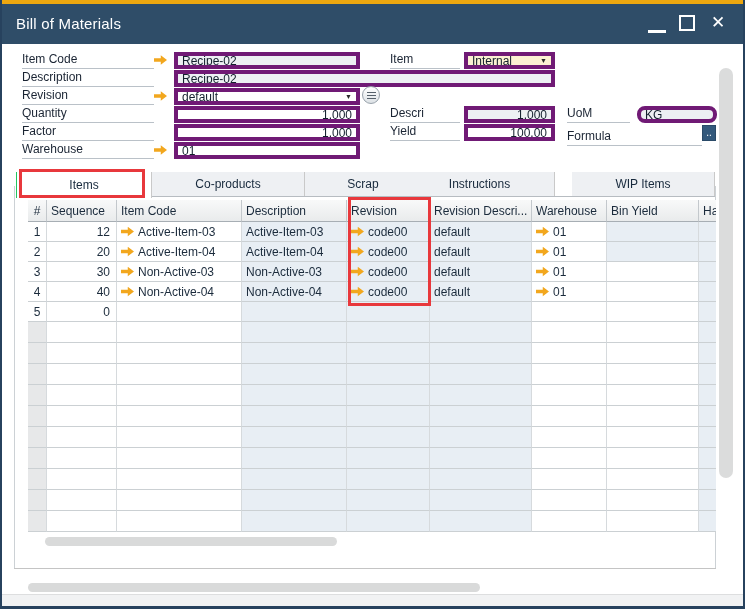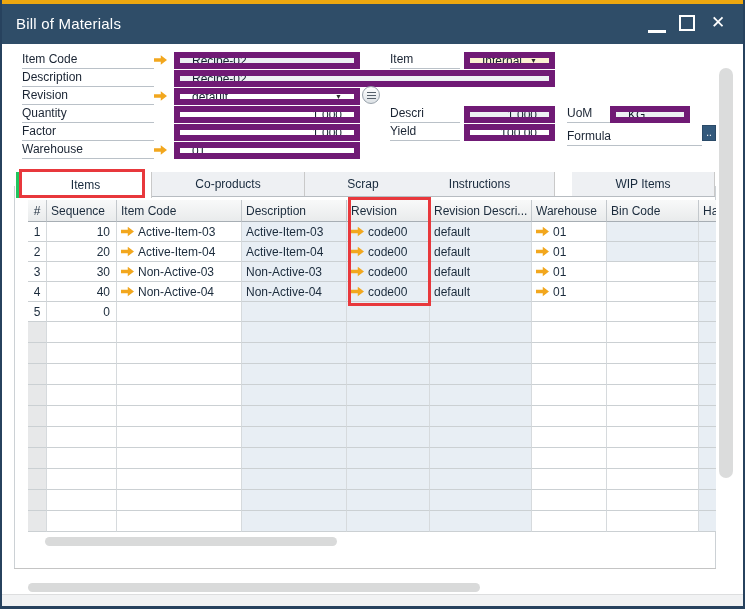--- a/index.html
+++ b/index.html
@@ -14,22 +14,22 @@
   .accent-strip{position:absolute;left:0;top:0;width:100%;height:4px;background:#eda70f;}
   .titlebar{position:absolute;left:0;top:4px;width:100%;height:40px;background:#2f4d68;}
   .title-text{position:absolute;left:14px;top:0;line-height:40px;font-size:15px;color:#ffffff;letter-spacing:.2px;}
   .win-btn{position:absolute;cursor:default;}
   .btn-min{left:646px;top:26px;width:18px;height:3px;background:#ffffff;}
   .btn-max{left:677px;top:11px;width:16px;height:16px;border:2px solid #ffffff;}
   .btn-close{left:705px;top:7px;width:22px;height:24px;color:#ffffff;font-size:17px;font-weight:bold;line-height:24px;text-align:center;}
 
   
   .lbl{position:absolute;height:17px;font-size:12px;color:#1a2433;border-bottom:1px solid #bac1c8;line-height:15px;}
-  .fld{position:absolute;height:17px;border:6px solid #701a75;font-size:12px;color:#14202e;
-       display:flex;align-items:center;padding:0 12px;white-space:nowrap;overflow:hidden;}
+  .fld{position:absolute;height:17px;border:4px solid #701a75;font-size:12px;color:#14202e;
+       display:flex;align-items:center;padding:0 4px;white-space:nowrap;overflow:hidden;}
   .fld.gray{background:#edf0f3;}
   .fld.white{background:#ffffff;}
   .fld.cream{background:#fbf1d2;}
   .fld.num{justify-content:flex-end;}
   .caret{margin-left:auto;font-size:7px;color:#2a2a2a;flex:none;padding-left:4px;}
 
   .link-arrow{display:inline-block;width:13px;height:10px;background:#f2a71e;flex:none;
     clip-path:polygon(0 32%,52% 32%,52% 2%,100% 50%,52% 98%,52% 68%,0 68%);}
   .form-arrow{position:absolute;}
   .cell .link-arrow{margin-right:4px;}
@@ -41,21 +41,21 @@
     background:repeating-linear-gradient(to bottom,#55606b 0 1px,transparent 1px 3px);}
 
   .formula-btn{position:absolute;left:700px;top:125px;width:14px;height:16px;background:#33597c;
     color:#ffffff;font-size:10px;line-height:13px;text-align:center;border:1px solid #2a4a68;}
 
   
   .tabstrip-bottom{position:absolute;left:14px;top:196px;width:699px;height:1px;background:#b7bcc1;}
   .tab{position:absolute;top:172px;height:24px;font-size:12px;color:#17293c;
     display:flex;align-items:center;justify-content:center;
     background:#eef0f3;border-right:1px solid #c9c9c9;}
-  .tab.first{border-left:4px solid #22c55e;}
+  .tab.first{border-left:1px solid #22c55e;}
   .tab.active{background:#ffffff;height:26px;z-index:3;}
 
   
   .panel-left{position:absolute;left:12px;top:186px;width:1px;height:382px;background:#ccd1d5;}
   .panel-right{position:absolute;left:713px;top:186px;width:1px;height:382px;background:#ccd1d5;}
   .panel-bottom{position:absolute;left:12px;top:568px;width:702px;height:1px;background:#c4c4c4;}
 
   
   .grid{position:absolute;left:26px;top:200px;width:688px;overflow:hidden;font-size:12px;color:#1b2b3c;}
   .grow{display:flex;width:701px;}
@@ -145,21 +145,21 @@
   <div class="fld gray num" style="left:462px;top:106px;width:91px;">
       <span>1.000</span>
     </div>
 
   <span class="lbl" style="left:388px;top:124px;width:70px;">Yield</span>
   <div class="fld white num" style="left:462px;top:124px;width:91px;">
       <span>100.00</span>
     </div>
 
   <span class="lbl" style="left:565px;top:106px;width:63px;">UoM</span>
-  <div class="fld gray" style="left:608px;top:106px;width:80px;">
+  <div class="fld gray" style="left:635px;top:106px;width:80px;border-radius:8px;">
       <span>KG</span>
     </div>
 
   <span class="lbl" style="left:565px;top:129px;width:135px;">Formula</span>
   <div class="formula-btn">..</div>
 
   <div class="tabstrip-bottom"></div>
   <div class="tab first active" style="left:14px;width:136px;">Items</div>
   <div class="tab" style="left:150px;width:153px;">Co-products</div>
   <div class="tab" style="left:303px;width:117px;">Scrap</div>
@@ -172,27 +172,27 @@
 
   <div class="grid">
     <div class="grow hrow">
       <div class="cell c0 ctr">#</div>
       <div class="cell c1">Sequence</div>
       <div class="cell c2">Item Code</div>
       <div class="cell c3">Description</div>
       <div class="cell c4">Revision</div>
       <div class="cell c5">Revision Descri...</div>
       <div class="cell c6">Warehouse</div>
-      <div class="cell c7">Bin Code</div>
+      <div class="cell c7">Bin Yield</div>
       <div class="cell c8">Ha</div>
     </div>
 
     <div class="grow drow">
       <div class="cell c0 ctr bgw">1</div>
-      <div class="cell c1 rgt bgw">10</div>
+      <div class="cell c1 rgt bgw">12</div>
       <div class="cell c2 bgw">
           <span class="link-arrow"></span>
           <span>Active-Item-03</span>
         </div>
       <div class="cell c3 bgb">Active-Item-03</div>
       <div class="cell c4 bgb">
           <span class="link-arrow"></span>
           <span>code00</span>
         </div>
       <div class="cell c5 bgb">default</div>

